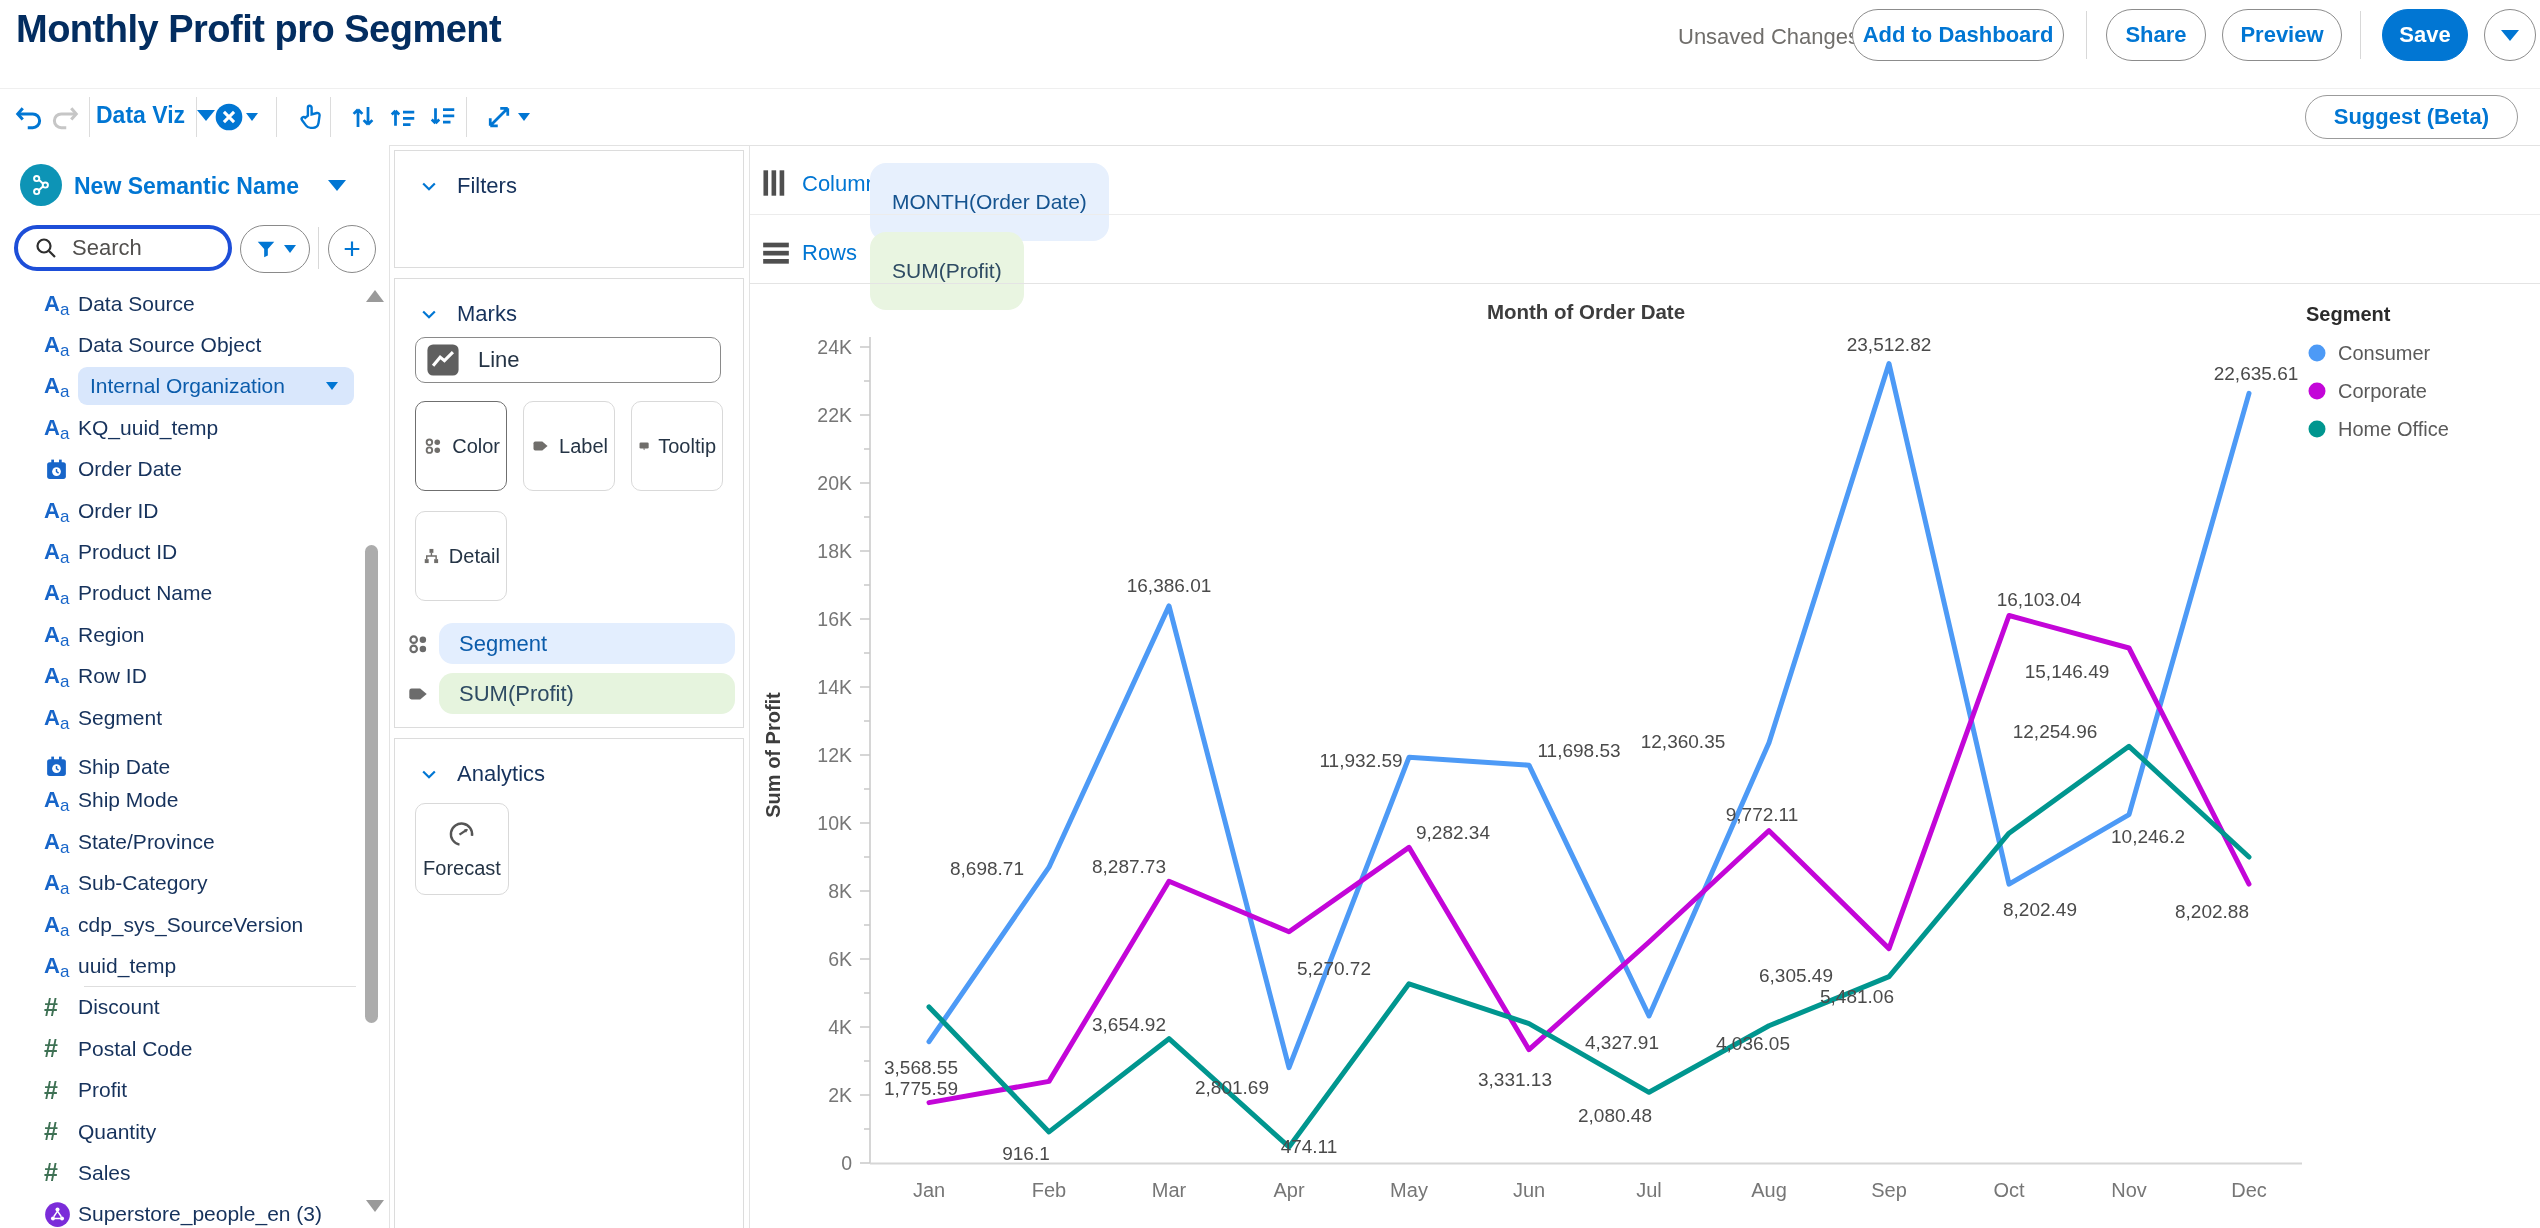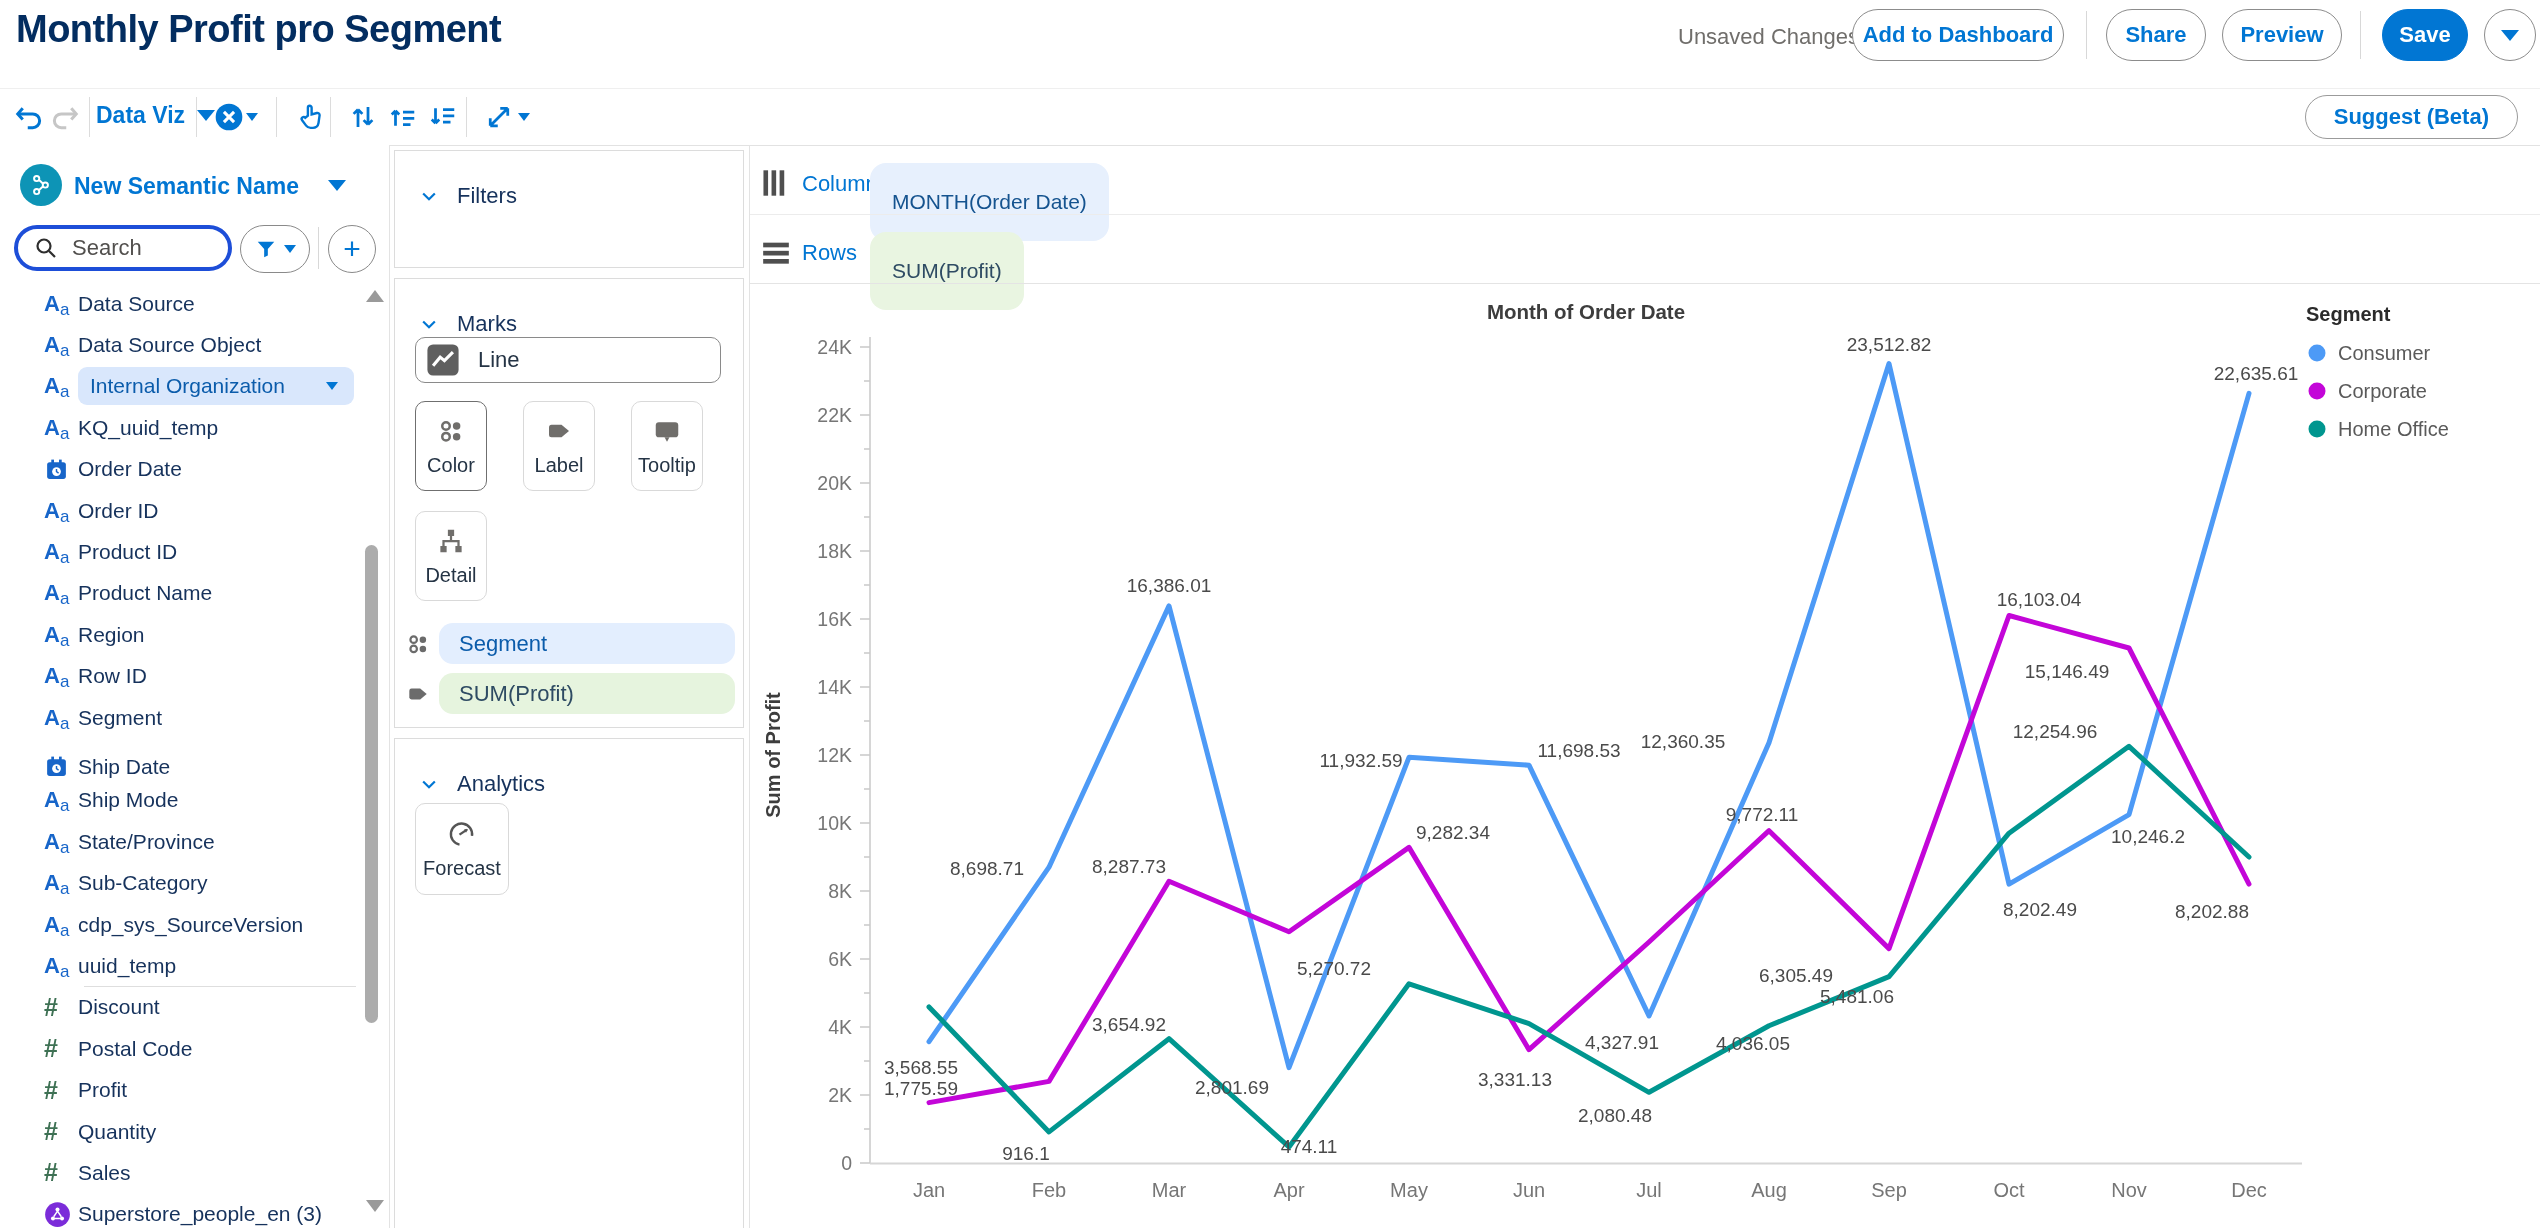--- a/index.html
+++ b/index.html
@@ -56,26 +56,26 @@
   
   .sb-arrow{position:absolute;left:366px;width:0;height:0;border-left:9px solid transparent;border-right:9px solid transparent;}
   #sb-up{top:290px;border-bottom:12px solid #9a9a9a;}
   #sb-down{top:1200px;border-top:12px solid #9a9a9a;}
   #sb-thumb{left:365px;top:545px;width:13px;height:478px;border-radius:7px;background:#ACACAC;}
   
   .card{position:absolute;left:394px;width:350px;background:#fff;border:1px solid #DCDCDC;box-sizing:border-box;}
   #card-filters{top:150px;height:118px;}
   #card-marks{top:278px;height:450px;}
   #card-analytics{top:738px;height:492px;border-bottom:none;}
-  .sec-head{position:absolute;left:24px;top:32px;display:flex;align-items:center;gap:18px;font-size:22px;color:#16325C;cursor:pointer;}
+  .sec-head{position:absolute;left:24px;top:22px;display:flex;align-items:center;gap:18px;font-size:22px;color:#16325C;cursor:pointer;}
   #line-select{position:absolute;left:20px;top:58px;width:306px;height:46px;border:1.5px solid #8a8a8a;border-radius:10px;
                display:flex;align-items:center;gap:18px;padding-left:10px;box-sizing:border-box;cursor:pointer;background:#fff;}
   #line-select .mark-type{font-size:22px;color:#253445;}
-  .mk-btn{position:absolute;width:72px;height:90px;border:1px solid #D9D9D9;border-radius:10px;background:#fff;cursor:pointer;
-          display:flex;flex-direction:column;align-items:center;justify-content:center;gap:8px;box-sizing:border-box;}
+  .mk-btn{position:absolute;width:92px;height:90px;border:1px solid #D9D9D9;border-radius:10px;background:#fff;cursor:pointer;
+          display:flex;flex-direction:row;align-items:center;justify-content:center;gap:8px;box-sizing:border-box;}
   .mk-btn span{font-size:20px;color:#253445;}
   #mk-color{left:20px;top:122px;border:1.5px solid #6f6f6f;}
   #mk-label{left:128px;top:122px;}
   #mk-tooltip{left:236px;top:122px;}
   #mk-detail{left:20px;top:232px;}
   .mark-pill-row{position:absolute;left:10px;display:flex;align-items:center;gap:8px;}
   #pill-row-1{top:344px;}
   #pill-row-2{top:394px;}
   .mark-pill{width:296px;height:41px;border-radius:14px;display:flex;align-items:center;padding-left:20px;box-sizing:border-box;
              font-size:22px;cursor:pointer;}

